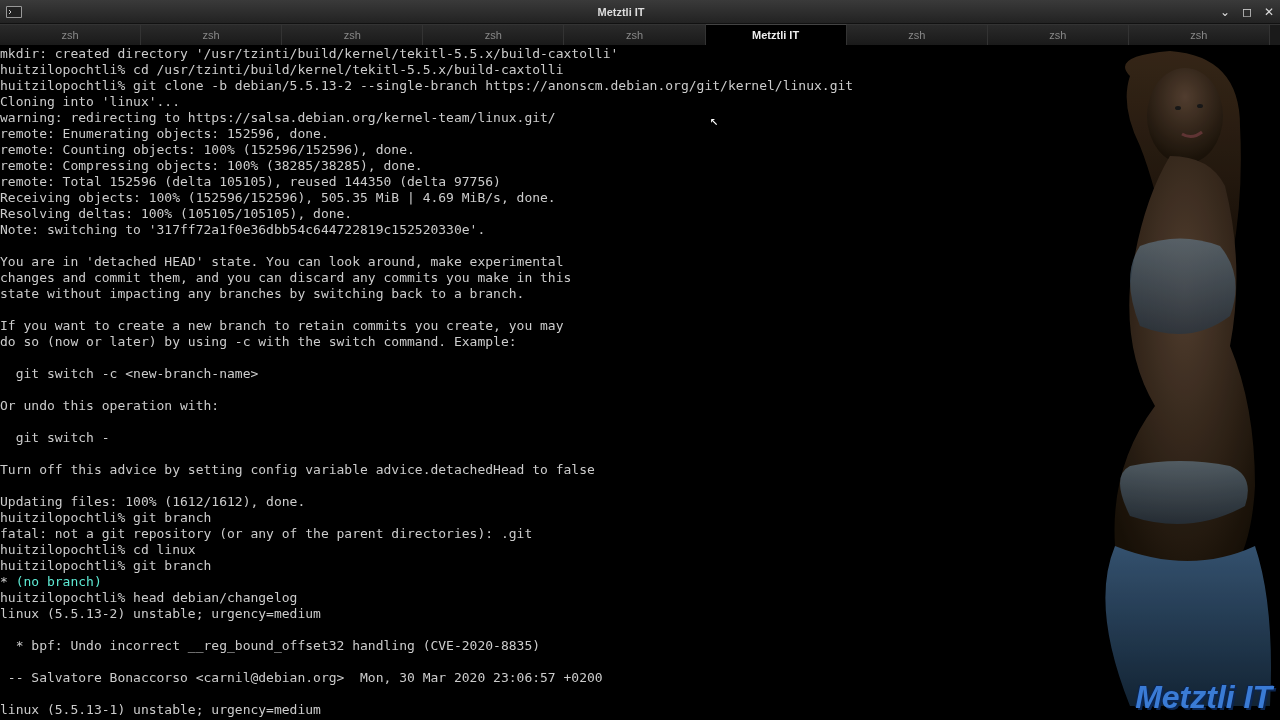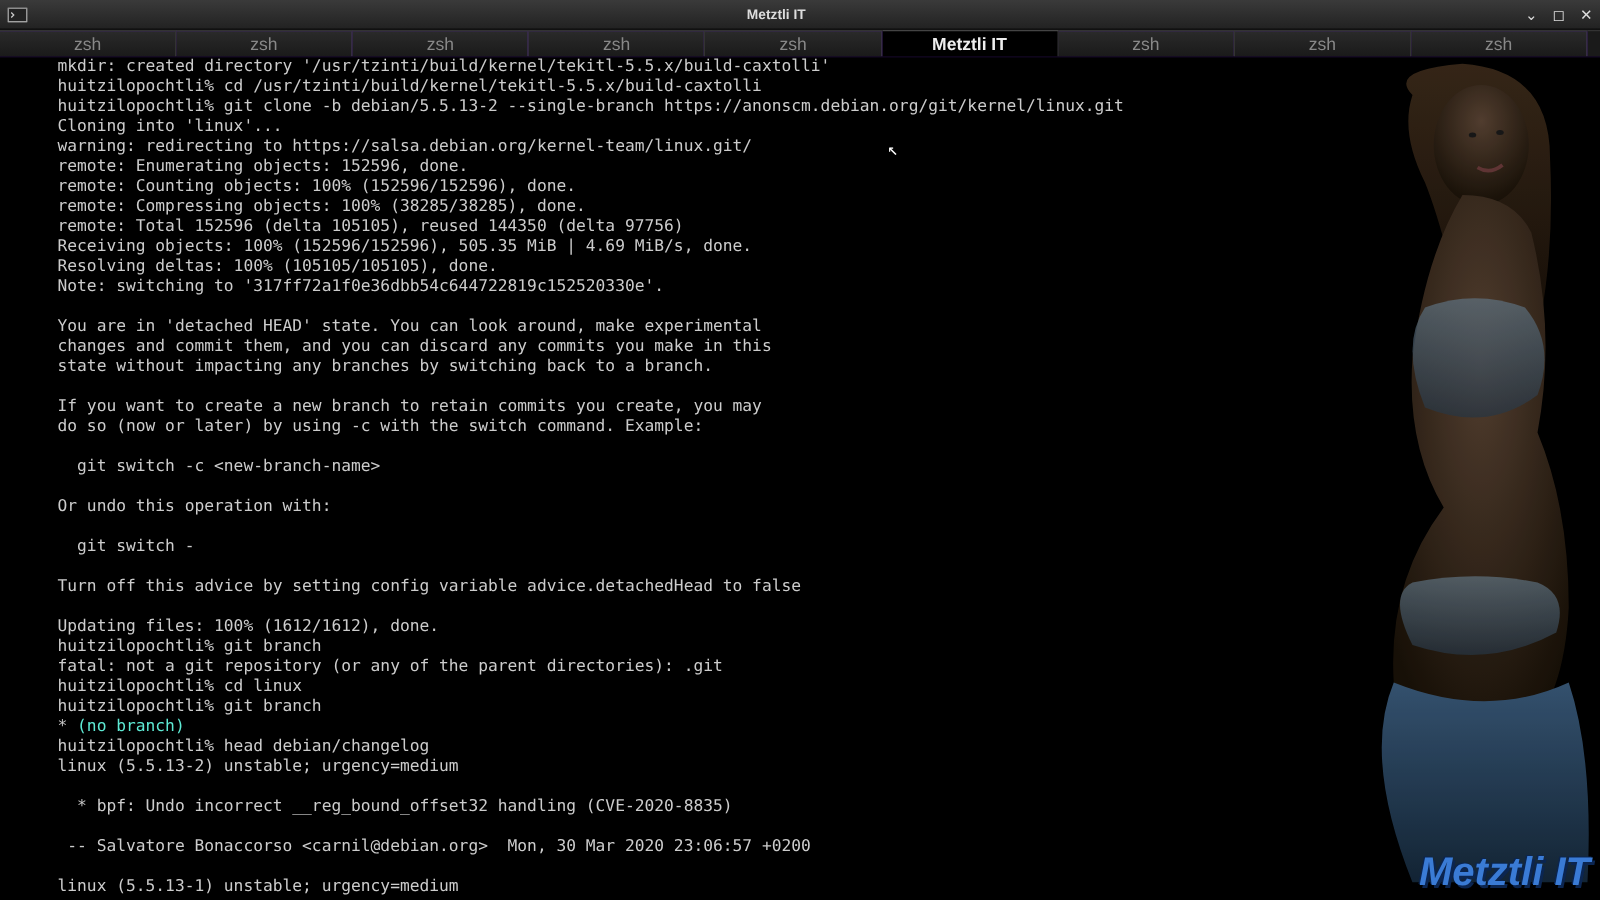--- a/index.html
+++ b/index.html
@@ -36,25 +36,25 @@
     font-weight: bold;
   }
   .titlebar .win-btn {
     width: 22px;
     text-align: center;
     cursor: pointer;
     font-size: 12px;
   }
   .tabbar {
     height: 22px;
-    background: #4c1d95;
+    background: #a3a3a3;
     display: flex;
     border-bottom: 1px solid #000;
     font-family: sans-serif;
-    font-size: 14px;
+    font-size: 11px;
   }
   .tab {
     flex: 1;
     display: flex;
     align-items: center;
     justify-content: center;
     color: #888;
     border-right: 1px solid #333;
     background: linear-gradient(#2a2a2a,#1a1a1a);
     cursor: pointer;
@@ -76,21 +76,21 @@
     top: 46px;
     left: 0;
     right: 0;
     bottom: 0;
     background: #000;
     padding: 0;
     white-space: pre;
     line-height: 16px;
     letter-spacing: 0;
   }
-  .line { white-space: pre; margin-left: 46px; }
+  .line { white-space: pre; }
   .green { color: #5eead4; }
   .cursor-ptr {
     position: absolute;
     top: 112px;
     left: 710px;
     color: #fff;
     font-size: 14px;
     pointer-events: none;
   }
   .watermark {

